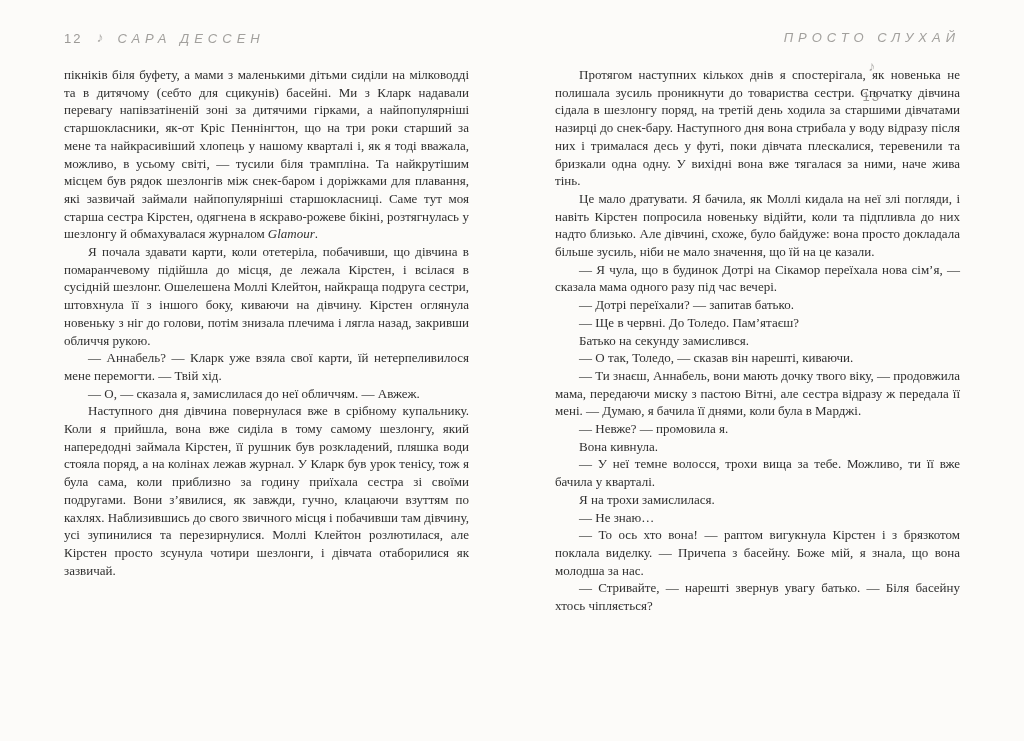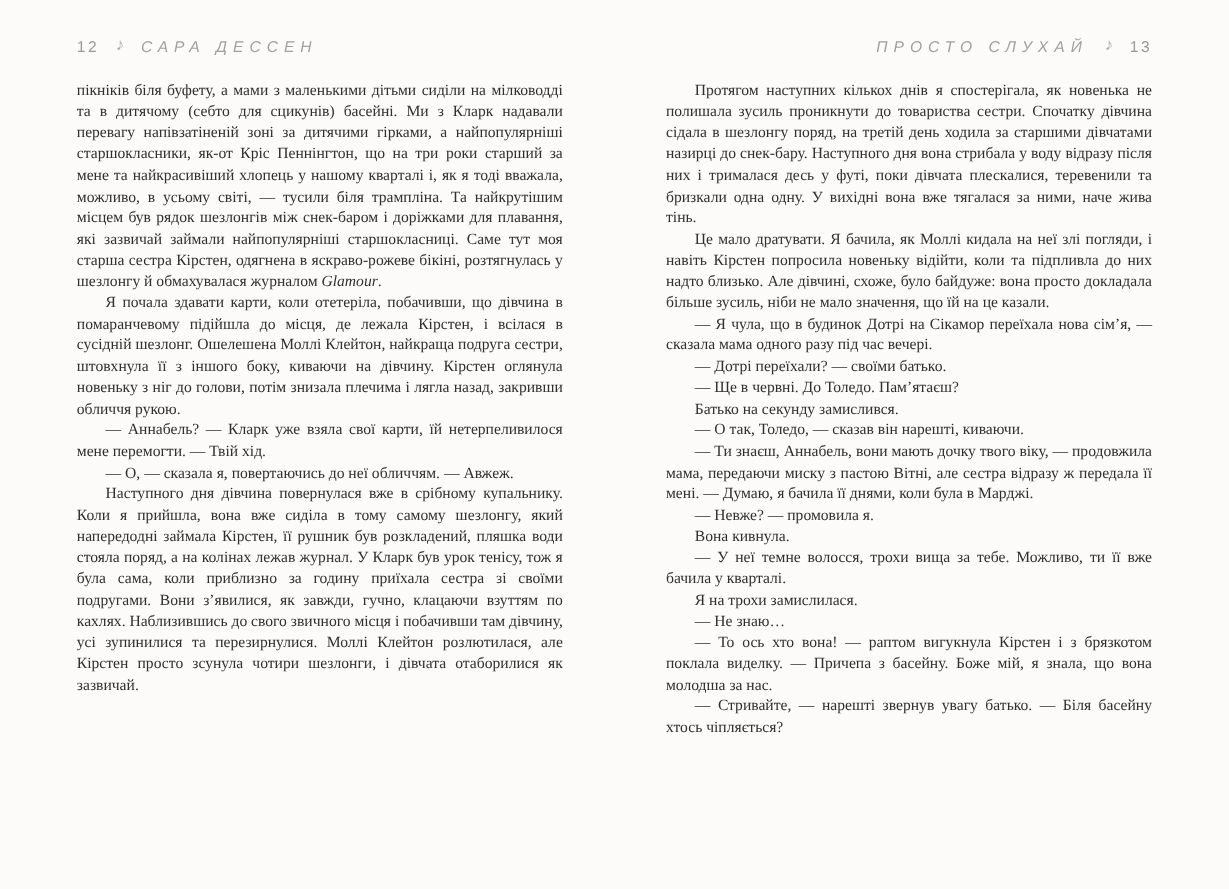--- a/index.html
+++ b/index.html
@@ -23,21 +23,21 @@
     position: absolute;
     top: 30px;
     display: flex;
     align-items: center;
     gap: 14px;
     font-family: "Liberation Sans", sans-serif;
     color: #a2a09d;
     font-size: 13px;
   }
   .page-header.left { left: 64px; }
-  .page-header.right { right: 64px; }
+  .page-header.right { right: 64px; flex-direction: column; }
   .running-head {
     letter-spacing: 5px;
     font-weight: 400;
     font-style: italic;
   }
   .page-number {
     letter-spacing: 2px;
     color: #99979400;
     color: #9b9996;
   }
@@ -88,28 +88,28 @@
     <span class="running-head">ПРОСТО СЛУХАЙ</span>
     <span class="note-icon">♪</span>
     <span class="page-number">13</span>
   </header>
 
   <div class="columns">
     <div class="col" id="left-col">
         <p class="no-indent">пікніків біля буфету, а мами з маленькими дітьми сиділи на мілководді та в дитячому (себто для сцикунів) басейні. Ми з Кларк надавали перевагу напівзатіненій зоні за дитячими гірками, а найпопулярніші старшокласники, як-от Кріс Пеннінгтон, що на три роки старший за мене та найкрасивіший хлопець у нашому кварталі і, як я тоді вважала, можливо, в усьому світі, — тусили біля трампліна. Та найкрутішим місцем був рядок шезлонгів між снек-баром і доріжками для плавання, які зазвичай займали найпопулярніші старшокласниці. Саме тут моя старша сестра Кірстен, одягнена в яскраво-рожеве бікіні, розтягнулась у шезлонгу й обмахувалася журналом <em>Glamour</em>.</p>
         <p>Я почала здавати карти, коли отетеріла, побачивши, що дівчина в помаранчевому підійшла до місця, де лежала Кірстен, і всілася в сусідній шезлонг. Ошелешена Моллі Клейтон, найкраща подруга сестри, штовхнула її з іншого боку, киваючи на дівчину. Кірстен оглянула новеньку з ніг до голови, потім знизала плечима і лягла назад, закривши обличчя рукою.</p>
         <p>— Аннабель? — Кларк уже взяла свої карти, їй нетерпеливилося мене перемогти. — Твій хід.</p>
-        <p>— О, — сказала я, повертаючись до неї обличчям. — Авжеж.</p>
+        <p>— О, — сказала я, замислилася до неї обличчям. — Авжеж.</p>
         <p>Наступного дня дівчина повернулася вже в срібному купальнику. Коли я прийшла, вона вже сиділа в тому самому шезлонгу, який напередодні займала Кірстен, її рушник був розкладений, пляшка води стояла поряд, а на колінах лежав журнал. У Кларк був урок тенісу, тож я була сама, коли приблизно за годину приїхала сестра зі своїми подругами. Вони з’явилися, як завжди, гучно, клацаючи взуттям по кахлях. Наблизившись до свого звичного місця і побачивши там дівчину, усі зупинилися та перезирнулися. Моллі Клейтон розлютилася, але Кірстен просто зсунула чотири шезлонги, і дівчата отаборилися як зазвичай.</p>
       </div>
     <div class="col" id="right-col">
         <p>Протягом наступних кількох днів я спостерігала, як новенька не полишала зусиль проникнути до товариства сестри. Спочатку дівчина сідала в шезлонгу поряд, на третій день ходила за старшими дівчатами назирці до снек-бару. Наступного дня вона стрибала у воду відразу після них і трималася десь у футі, поки дівчата плескалися, теревенили та бризкали одна одну. У вихідні вона вже тягалася за ними, наче жива тінь.</p>
         <p>Це мало дратувати. Я бачила, як Моллі кидала на неї злі погляди, і навіть Кірстен попросила новеньку відійти, коли та підпливла до них надто близько. Але дівчині, схоже, було байдуже: вона просто докладала більше зусиль, ніби не мало значення, що їй на це казали.</p>
         <p>— Я чула, що в будинок Дотрі на Сікамор переїхала нова сім’я, — сказала мама одного разу під час вечері.</p>
-        <p>— Дотрі переїхали? — своїми батько.</p>
+        <p>— Дотрі переїхали? — запитав батько.</p>
         <p>— Ще в червні. До Толедо. Пам’ятаєш?</p>
         <p>Батько на секунду замислився.</p>
         <p>— О так, Толедо, — сказав він нарешті, киваючи.</p>
         <p>— Ти знаєш, Аннабель, вони мають дочку твого віку, — продовжила мама, передаючи миску з пастою Вітні, але сестра відразу ж передала її мені. — Думаю, я бачила її днями, коли була в Марджі.</p>
         <p>— Невже? — промовила я.</p>
         <p>Вона кивнула.</p>
         <p>— У неї темне волосся, трохи вища за тебе. Можливо, ти її вже бачила у кварталі.</p>
         <p>Я на трохи замислилася.</p>
         <p>— Не знаю…</p>
         <p>— То ось хто вона! — раптом вигукнула Кірстен і з брязкотом поклала виделку. — Причепа з басейну. Боже мій, я знала, що вона молодша за нас.</p>

